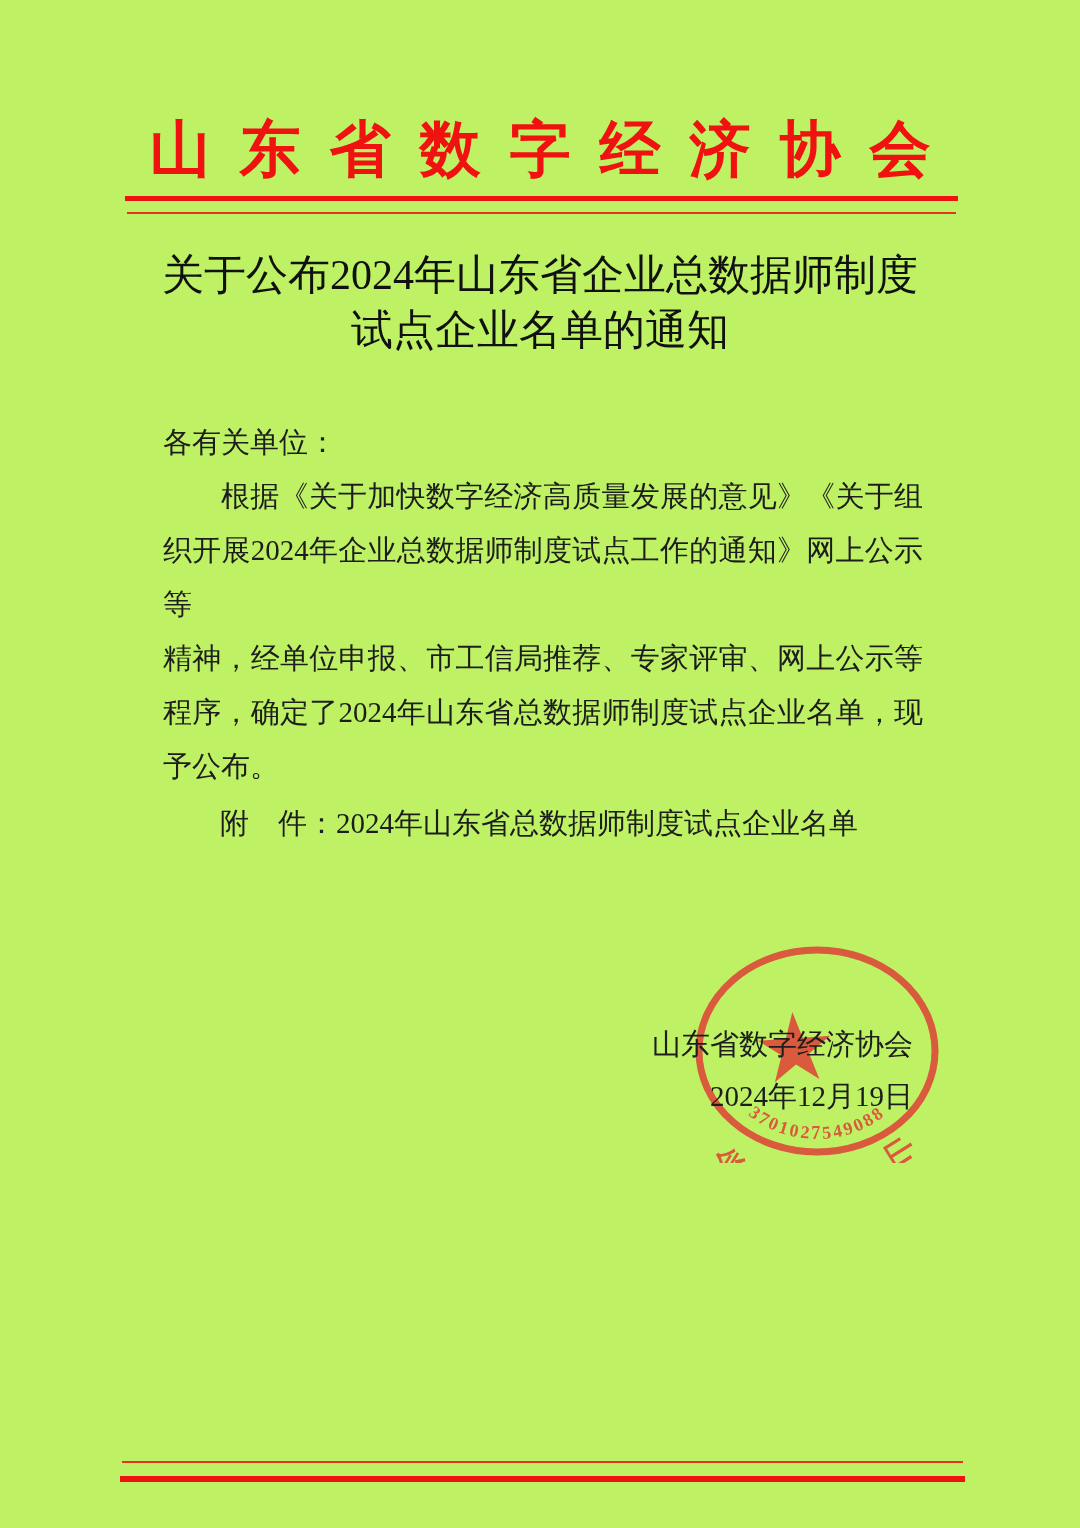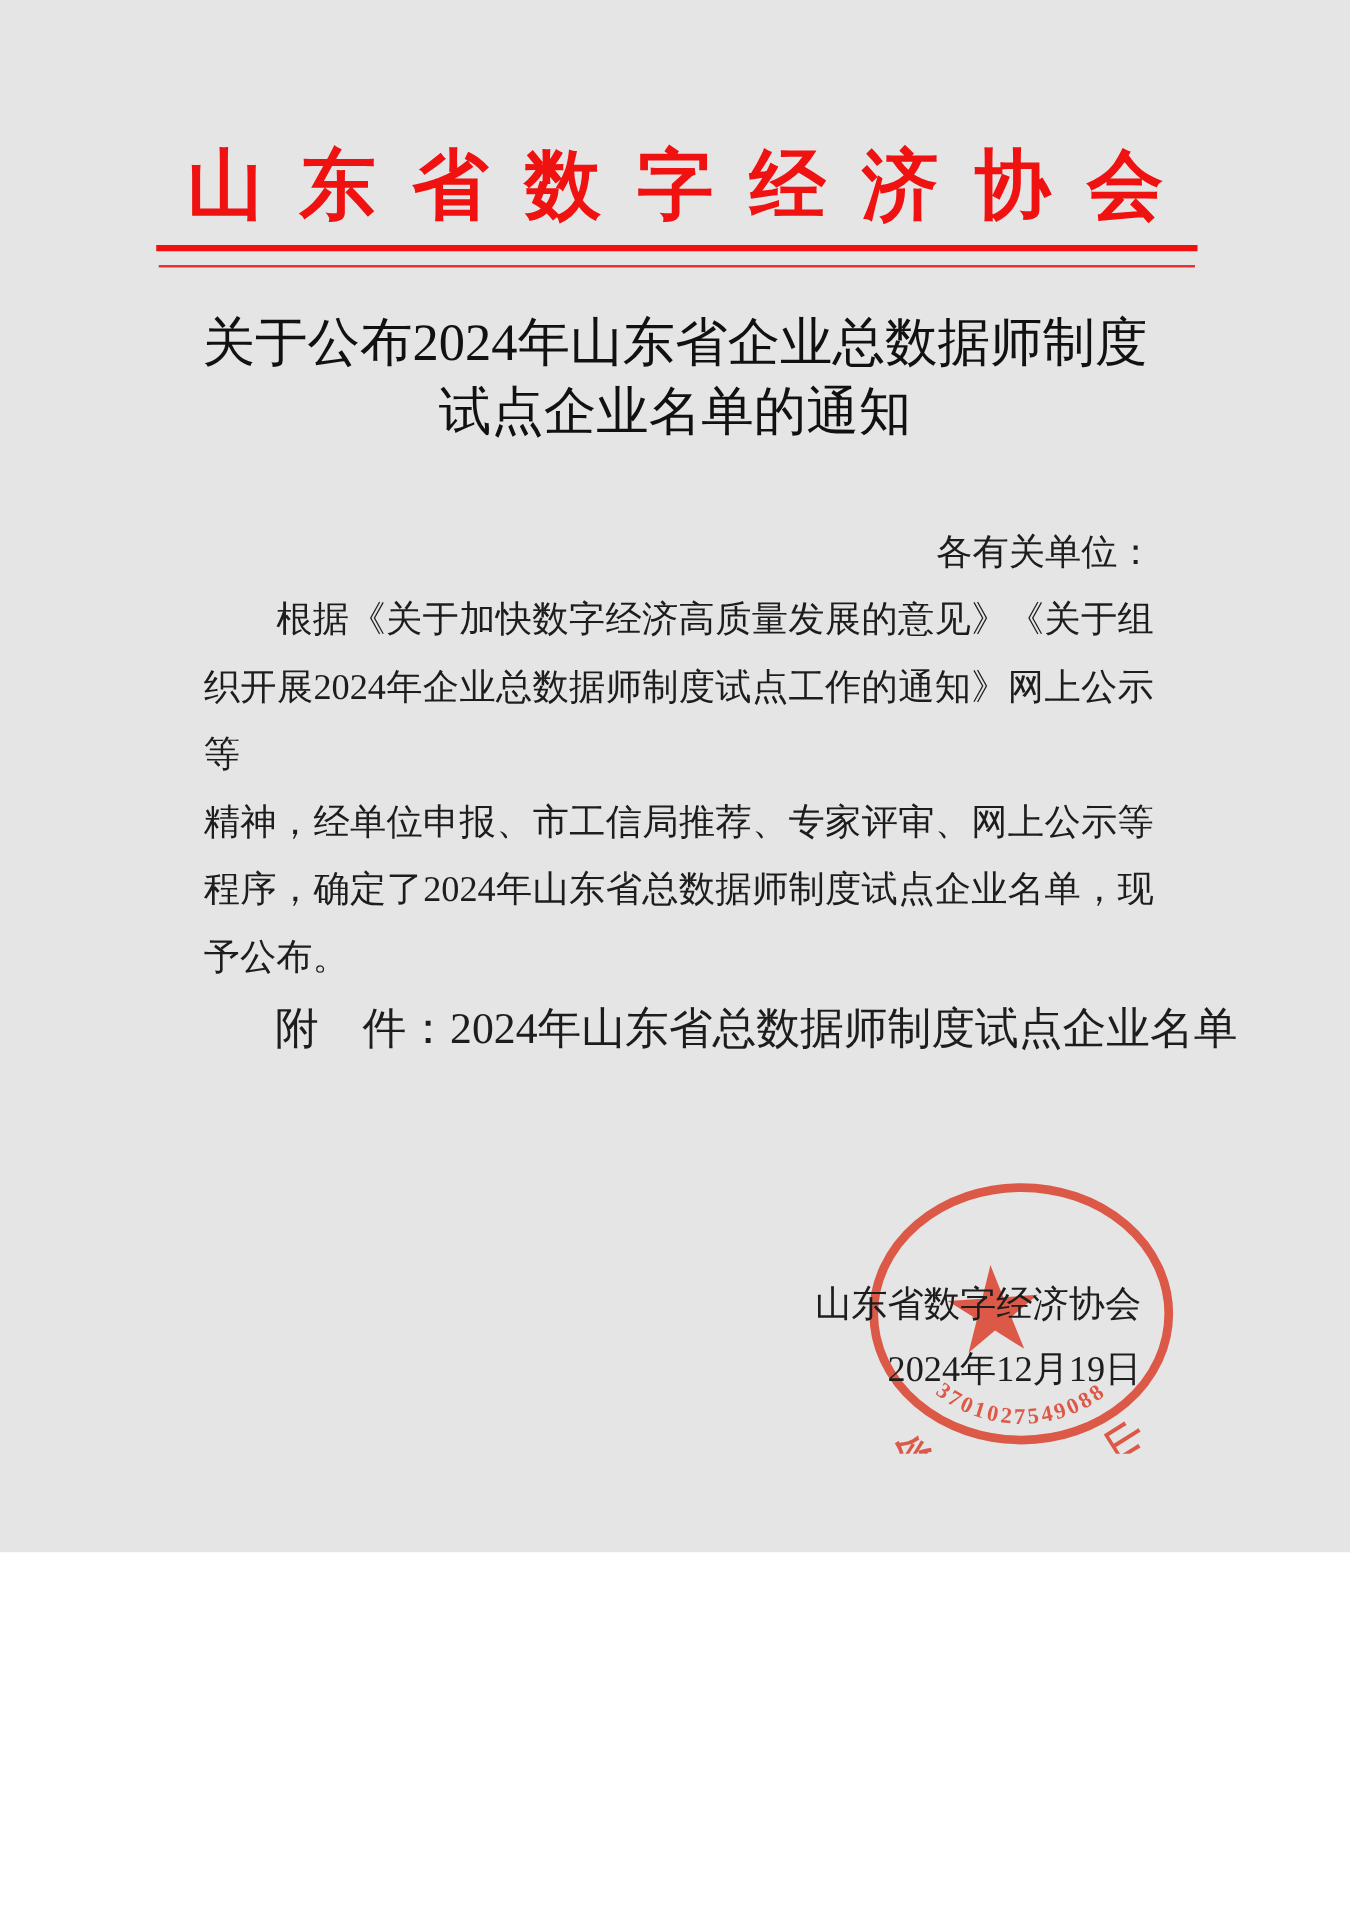--- a/index.html
+++ b/index.html
@@ -3,22 +3,22 @@
 <meta charset="utf-8">
 <style>
   :root{
     --accent-red:#f01111;
     --seal-red:#dc4a38;
     --ink:#1d1d1d;
   }
   html,body{margin:0;padding:0;background:#ffffff;}
   .page{
     position:relative;
-    width:1080px;height:1242px;
-    background:#e5e5e5;
+    width:1080px;height:1528px;
+    background:#bef264;
     overflow:hidden;
     font-family:"Liberation Serif","DejaVu Serif",serif;
     color:var(--ink);
   }
   
   .org-name{
     position:absolute;top:114px;left:0;width:100%;
     text-align:center;
     font-size:61px;line-height:72px;font-weight:bold;
     color:var(--accent-red);
@@ -33,32 +33,32 @@
     position:absolute;top:248px;left:0;width:100%;
     text-align:center;font-weight:normal;
     font-size:42px;line-height:55px;
     color:#111;
   }
   
   .body-block{
     position:absolute;top:415px;left:163px;width:760px;
     font-size:29px;line-height:54px;
   }
-  .salutation{text-align:right;}
+  .salutation{text-align:left;}
   .para-line{
     text-align:justify;
     text-align-last:justify;
     text-justify:inter-ideograph;
   }
   .para-line.indent{text-indent:58px;}
   .para-line.no-justify{text-align-last:left;}
   .attachment{
     position:absolute;top:796px;left:163px;width:760px;
-    font-size:35px;line-height:54px;
-    text-indent:57px;white-space:nowrap;text-align:center;
+    font-size:29px;line-height:54px;
+    text-indent:57px;white-space:nowrap;
   }
   
   .signature{
     position:absolute;top:1018px;right:167px;
     font-size:29px;line-height:52px;
     text-align:right;z-index:2;white-space:nowrap;
   }
   
   .seal{position:absolute;left:692px;top:941px;z-index:1;opacity:.9;}
   .seal .ring{fill:none;stroke:var(--seal-red);stroke-width:7px;}

